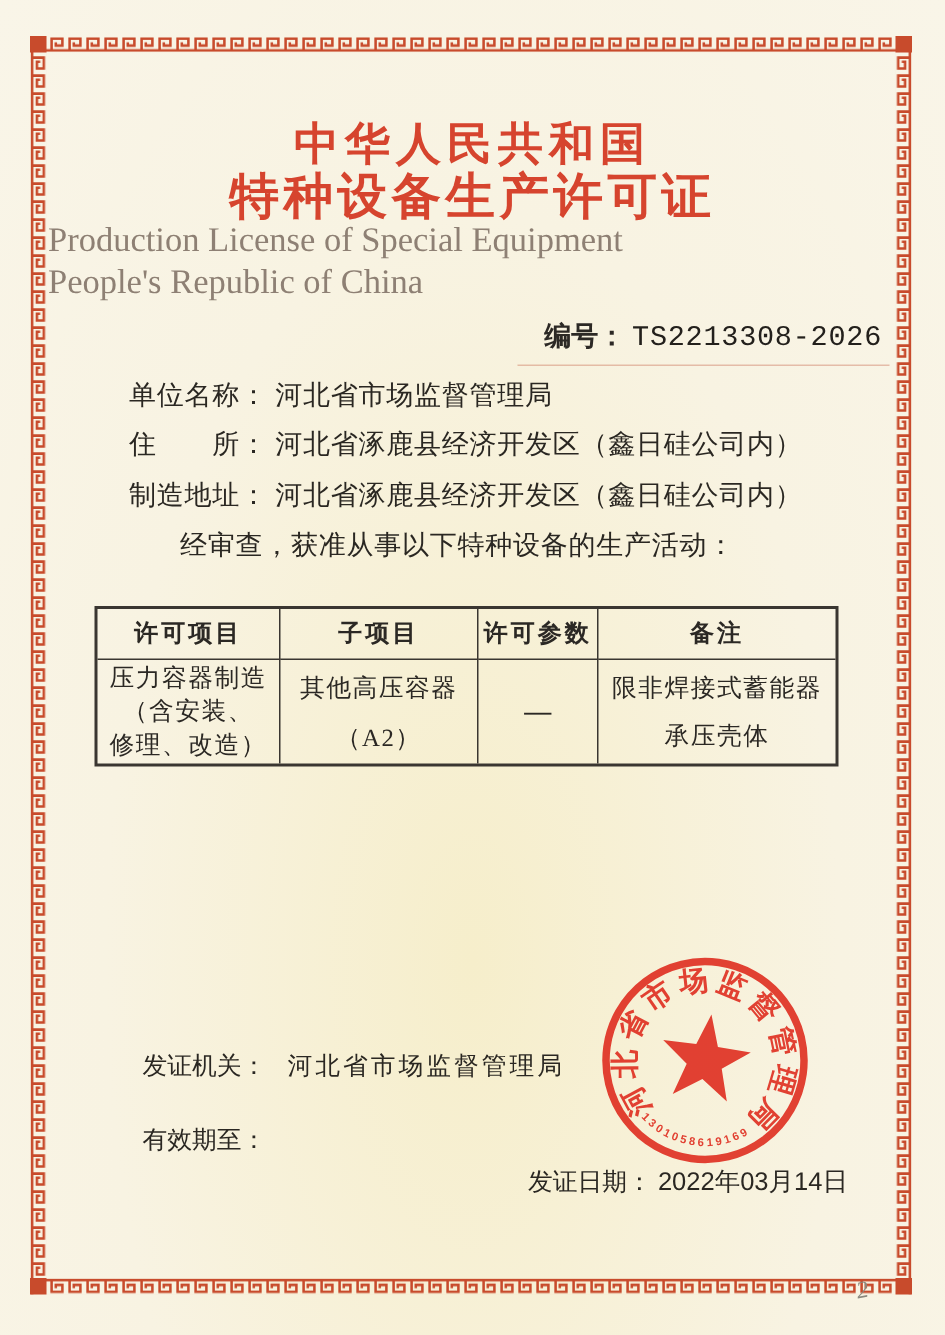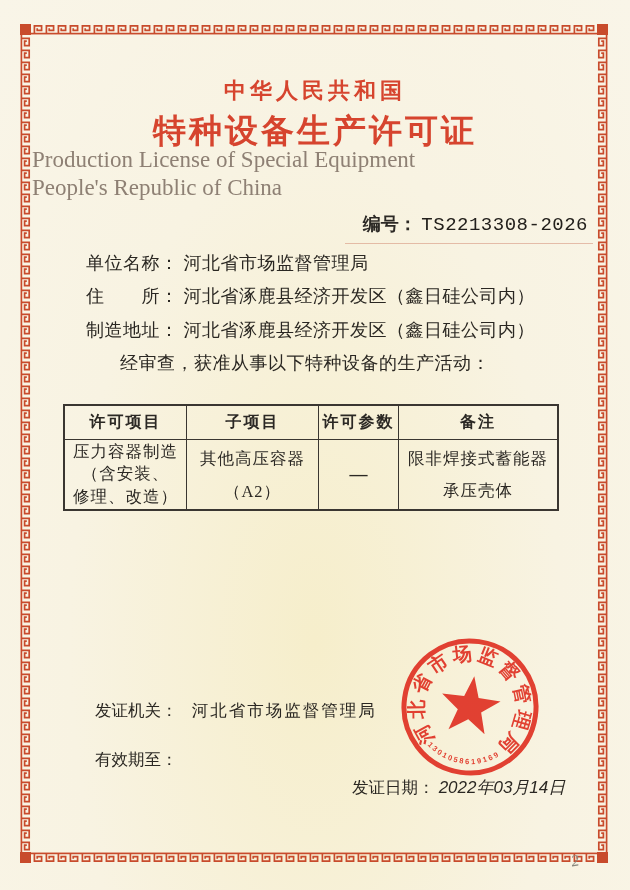--- a/index.html
+++ b/index.html
@@ -12,21 +12,21 @@
     position:relative;width:630px;height:890px;overflow:hidden;
     background:radial-gradient(ellipse at 50% 72%, #f6eecb 0%, #f8f3e2 55%, #f9f5e8 100%);
     color:#33302b;
   }
   .abs{position:absolute;}
   
   .corner{position:absolute;width:11px;height:11px;background:#c84b2c;}
   
   .t-cn1{top:76px;left:0;width:100%;text-align:center;
          font-family:"Liberation Sans",sans-serif;font-weight:700;
-         font-size:22px;letter-spacing:4px;color:#d6442e;}
+         font-size:30px;letter-spacing:4px;color:#d6442e;}
   .t-cn2{top:109px;left:0;width:100%;text-align:center;
          font-family:"Liberation Sans",sans-serif;font-weight:700;
          font-size:33px;letter-spacing:3px;color:#d6442e;}
   .t-en{left:12px;width:100%;text-align:left;font-size:23px;color:#8e8074;
         font-family:"Liberation Serif",serif;margin-left:20px;}
   .t-en1{top:147px;}
   .t-en2{top:175px;}
   
   .license-line{top:212px;right:42px;font-size:18px;white-space:nowrap;}
   .license-label{font-weight:600;color:#2c2925;}
@@ -55,21 +55,21 @@
   .td-c3{font-size:18px;font-weight:700;}
   .td-c4{line-height:1.9;letter-spacing:1px;}
   
   .foot{font-size:16.5px;white-space:nowrap;color:#2a2722;}
   .authority{left:95px;top:700px;}
   .authority .val{letter-spacing:2px;}
   .validity-label{left:95px;top:749px;}
   .validity-dates{left:172px;top:736px;line-height:27px;
                   font-family:"Liberation Sans",sans-serif;font-size:17px;}
   .issue-date{left:352px;top:776px;}
-  .issue-date .val{font-family:"Liberation Sans",sans-serif;font-size:17px;font-style:italic;}
+  .issue-date .val{font-family:"Liberation Sans",sans-serif;font-size:17px;}
   .gap{display:inline-block;width:10px;}
   
   .seal{left:385px;top:622px;transform:rotate(8deg);transform-origin:50% 50%;
         opacity:.92;}
   .seal text{font-family:"Liberation Sans",sans-serif;}
   .seal-org-text{font-size:19px;font-weight:700;letter-spacing:4px;fill:#e03224;}
   .seal-num-text{font-size:7.5px;font-weight:700;letter-spacing:2px;fill:#e03224;}
   
   .hand-mark{left:571px;top:852px;font-size:16px;color:#8a887e;
              font-style:italic;transform:rotate(-10deg);}

